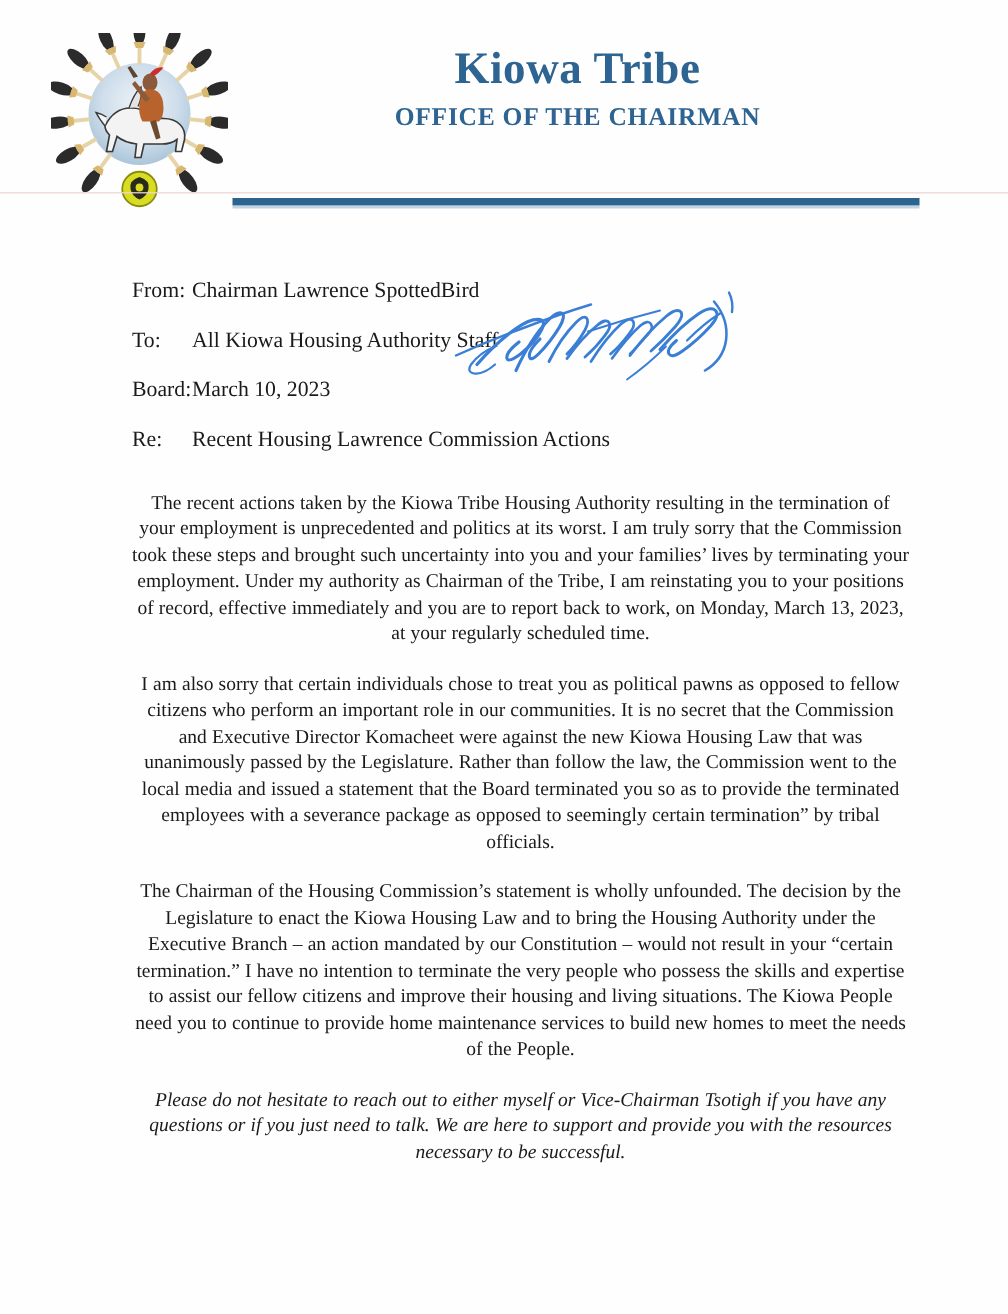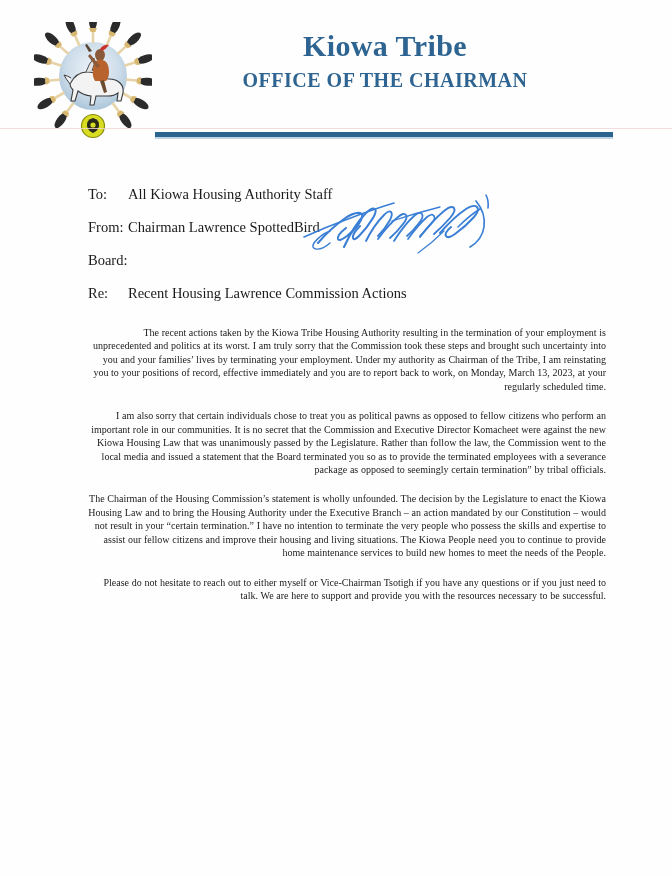--- a/index.html
+++ b/index.html
@@ -56,21 +56,21 @@
     margin-bottom: 5px;
   }
   .lh-line {
     font-size: 14.5px;
     font-weight: bold;
     color: #2e6491;
     line-height: 1.38;
     letter-spacing: 0.1px;
   }
   .lh-office {
-    font-size: 20px;
+    font-size: 17px;
     font-weight: bold;
     color: #2e6491;
     letter-spacing: 0.5px;
     line-height: 1.35;
     margin-top: 1px;
   }
 
   
   .scan-line {
     position: absolute;
@@ -134,26 +134,26 @@
 
   
   .body {
     position: absolute;
     left: 88px;
     top: 326px;
     width: 518px;
   }
   .body p {
     margin: 0 0 16px 0;
-    font-size: 10px;
+    font-size: 13px;
     line-height: 1.345;
-    text-align: right;
+    text-align: center;
     word-spacing: 0.2px;
   }
-  .body p:last-child { margin-bottom: 16px; }
+  .body p:last-child { margin-bottom: 16px; font-style: italic; }
 </style>
 </head>
 <body>
 
 <div class="page">
 
   <div class="letterhead">
 
     <div class="seal">
       <svg width="118" height="118" viewBox="0 0 118 118">
@@ -288,29 +288,30 @@
       <div class="lh-title">Kiowa Tribe</div>
       <div class="lh-office">OFFICE OF THE CHAIRMAN</div>
     </div>
 
     <div class="scan-line"></div>
     <div class="rule"></div>
   </div>
 
   <div class="memo">
     <div class="memo-row">
+      <div class="memo-label">From:</div>
+      <div class="memo-value">Chairman Lawrence SpottedBird</div>
+    </div>
+    <div class="memo-row">
       <div class="memo-label">To:</div>
       <div class="memo-value">All Kiowa Housing Authority Staff</div>
     </div>
     <div class="memo-row">
-      <div class="memo-label">From:</div>
-      <div class="memo-value">Chairman Lawrence SpottedBird</div>
-    </div>
-    <div class="memo-row">
       <div class="memo-label">Board:</div>
+      <div class="memo-value">March 10, 2023</div>
     </div>
     <div class="memo-row">
       <div class="memo-label">Re:</div>
       <div class="memo-value">Recent Housing Lawrence Commission Actions</div>
     </div>
   </div>
 
   <div class="signature">
     <svg width="230" height="80" viewBox="0 0 230 80">
       <g fill="none" stroke="#3a7fd5" stroke-linecap="round" stroke-linejoin="round">

